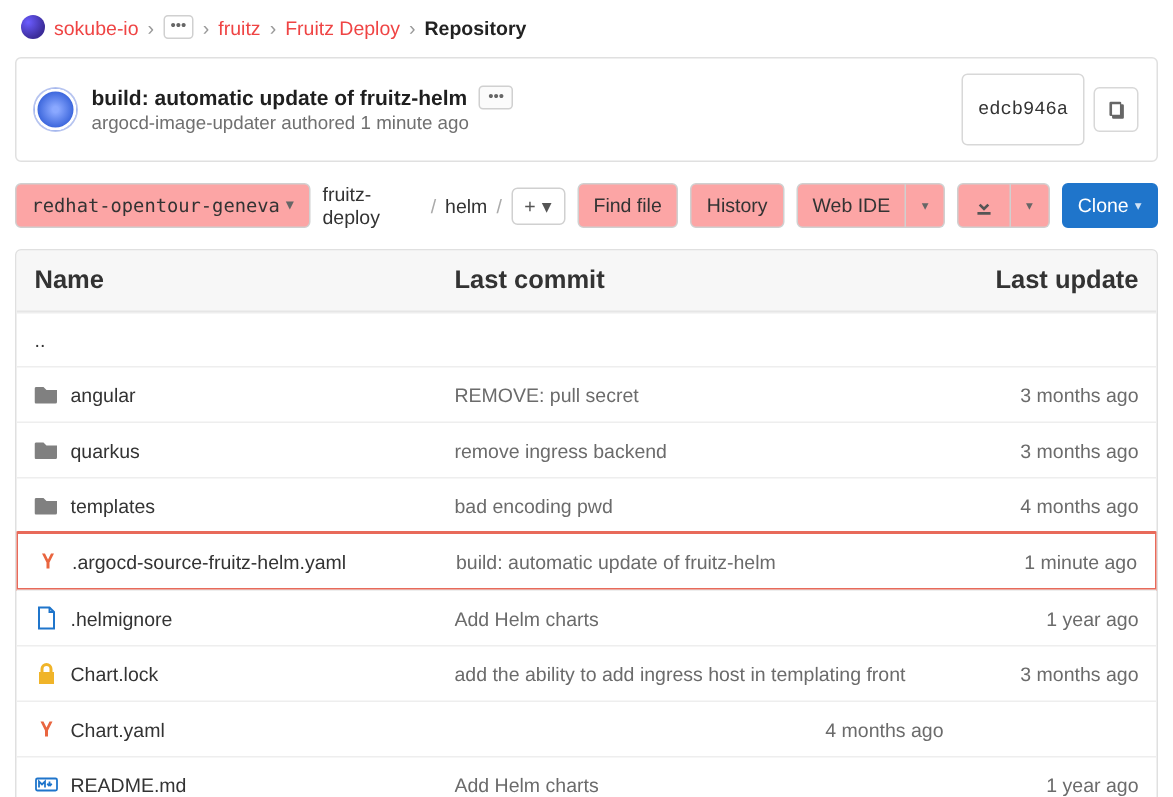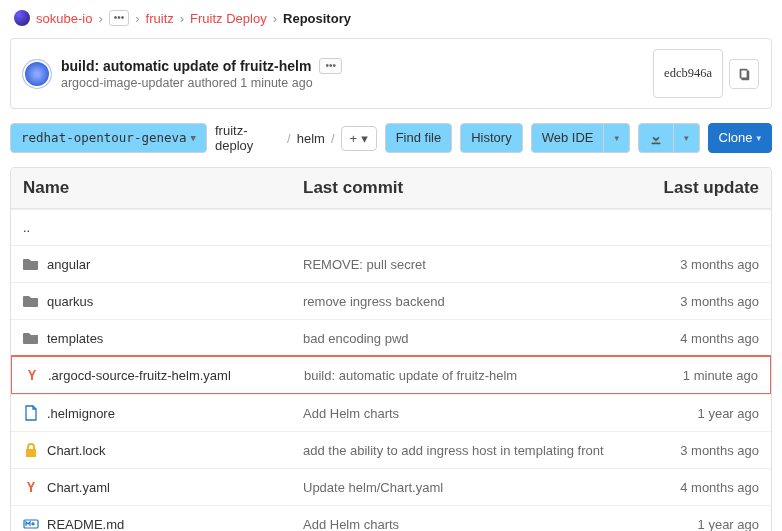--- a/index.html
+++ b/index.html
@@ -53,36 +53,36 @@
   .commit-title-row { display: flex; align-items: center; gap: 8px; }
   .commit-title { font-weight: 600; font-size: 14px; color: #1f1f1f; }
   .ellipsis-btn {
     border: 1px solid #d0d0d0; border-radius: 3px;
     padding: 0 5px; font-size: 10px; color: #666; line-height: 14px;
     background: #fbfbfb;
   }
   .commit-meta { font-size: 12.5px; color: #707070; margin-top: 2px; }
   .commit-right { display: flex; align-items: center; gap: 6px; }
   .sha {
-    font-family: Liberation Serif, serif;
+    font-family: Liberation Mono, monospace;
     border: 1px solid #d8d8d8; border-radius: 4px;
     padding: 16px 10px; font-size: 12.5px; color: #333;
   }
   .copy-btn {
     border: 1px solid #d8d8d8; border-radius: 4px;
     width: 30px; height: 30px; display: flex; align-items:center; justify-content:center;
     background: #fff;
   }
 
   .toolbar {
     display: flex; align-items: center; gap: 8px;
     margin-bottom: 14px;
   }
   .btn {
-    border: 1px solid #d0d0d0; background: #7dd3fc;
+    border: 1px solid #d0d0d0; background: #fca5a5;
     border-radius: 4px; padding: 6px 10px;
     font-size: 13px; color: #333;
     display: inline-flex; align-items: center; gap: 4px;
     line-height: 16px;
   }
   .btn.branch { font-family: ui-monospace, Menlo, monospace; font-size: 12.5px; }
   .btn .chev { font-size: 9px; color: #666; }
   .pathbar { display: flex; align-items: center; gap: 6px; font-size: 13px; color: #666; flex:1; }
   .pathbar .seg { color: #333; }
   .pathbar .slash { color: #aaa; }
@@ -304,21 +304,20 @@
         </div>
         <div class="repo-row">
           <span class="cell-name">
             <span class="ficon">
               <svg width="16" height="16" viewBox="0 0 16 16">
                 <path d="M4 3h2l2 4 2-4h2l-3 6v4H7v-4z" fill="#e9653f"></path>
               </svg>
             </span>
             <span>Chart.yaml</span>
           </span>
-          <span class="cell-commit">Update helm/Chart.yaml</span>
           <span class="cell-upd">4 months ago</span>
         </div>
         <div class="repo-row">
           <span class="cell-name">
             <span class="ficon">
               <svg width="16" height="16" viewBox="0 0 16 16">
                 <rect x="1" y="4" width="14" height="8" rx="1" fill="none" stroke="#1f75cb" stroke-width="1.2"></rect>
                 <path d="M3 10V6l2 2 2-2v4M10 6v3m0 0l-1.5-1.5M10 9l1.5-1.5" stroke="#1f75cb" stroke-width="1.2" fill="none"></path>
               </svg>
             </span>

